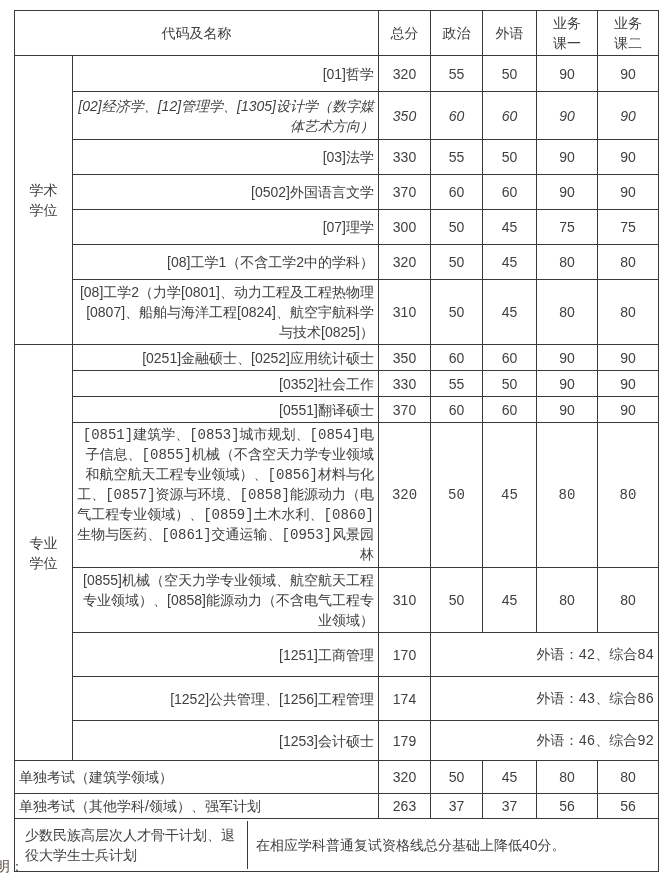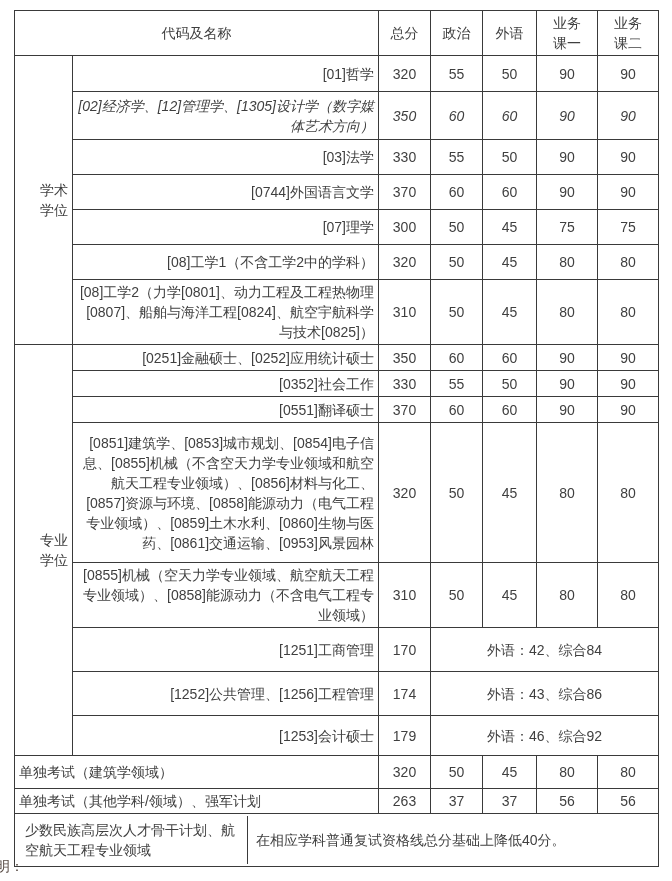--- a/index.html
+++ b/index.html
@@ -30,28 +30,28 @@
   .c-name   { width: 306px; }
   .c-total  { width: 52px; }
   .c-pol    { width: 52px; }
   .c-for    { width: 54px; }
   .c-b1     { width: 61px; }
   .c-b2     { width: 61px; }
 
   th.hdr { font-weight: bold; text-align: center; font-size: 14px; line-height: 17px; }
   td.name { text-align: right; padding-left: 7px; }
   td.num  { text-align: center; font-size: 15px; }
-  td.note { text-align: center; font-size: 14px; }
-  td.grp  { text-align: right; }
+  td.note { text-align: right; font-size: 14px; font-family: Liberation Mono, monospace; }
+  td.grp  { text-align: center; }
   td.grp span { display: block; line-height: 20px; }
   td.span-name { text-align: left; padding-left: 7px; }
 
   tr.rh38 { height: 38px; } tr.rh36 { height: 36px; } tr.rh48 { height: 48px; font-style: italic; }
   tr.rh35 { height: 35px; } tr.rh58 { height: 58px; } tr.rh26 { height: 26px; }
-  tr.rh140 { height: 140px; } tr.rh56 { height: 56px; padding-left: 32px; } tr.rh44 { height: 44px; }
+  tr.rh140 { height: 140px; font-family: Liberation Mono, monospace; } tr.rh56 { height: 56px; padding-left: 32px; } tr.rh44 { height: 44px; }
   tr.rh40 { height: 40px; } tr.rh33 { height: 33px; margin-left: 12px; } tr.rh25 { height: 25px; }
   tr.rh43 { height: 43px; }
 
   td.bottom-wrap { padding: 0; }
   .bottom-flex { display: flex; align-items: stretch; width: 100%; }
   .bottom-left {
     width: 216px; flex: 0 0 216px;
     border-right: 1px solid #3a3a3a;
     padding: 4px 6px; display: flex; align-items: center;
   }
@@ -115,21 +115,21 @@
     </tr>
     <tr class="rh35">
       <td class="name">[03]法学</td>
       <td class="num">330</td>
       <td class="num">55</td>
       <td class="num">50</td>
       <td class="num">90</td>
       <td class="num">90</td>
     </tr>
     <tr class="rh35">
-      <td class="name">[0744]外国语言文学</td>
+      <td class="name">[0502]外国语言文学</td>
       <td class="num">370</td>
       <td class="num">60</td>
       <td class="num">60</td>
       <td class="num">90</td>
       <td class="num">90</td>
     </tr>
     <tr class="rh35">
       <td class="name">[07]理学</td>
       <td class="num">300</td>
       <td class="num">50</td>
@@ -227,21 +227,21 @@
       <td class="num">263</td>
       <td class="num">37</td>
       <td class="num">37</td>
       <td class="num">56</td>
       <td class="num">56</td>
     </tr>
 
     <tr class="rh43">
       <td class="bottom-wrap" colspan="7">
         <div class="bottom-flex">
-          <div class="bottom-left">少数民族高层次人才骨干计划、航空航天工程专业领域</div>
+          <div class="bottom-left">少数民族高层次人才骨干计划、退役大学生士兵计划</div>
           <div class="bottom-right">在相应学科普通复试资格线总分基础上降低40分。</div>
         </div>
       </td>
     </tr>
   </tbody>
     </table>
 
   <div class="footnote-frag">明：</div>
 </div>
 

